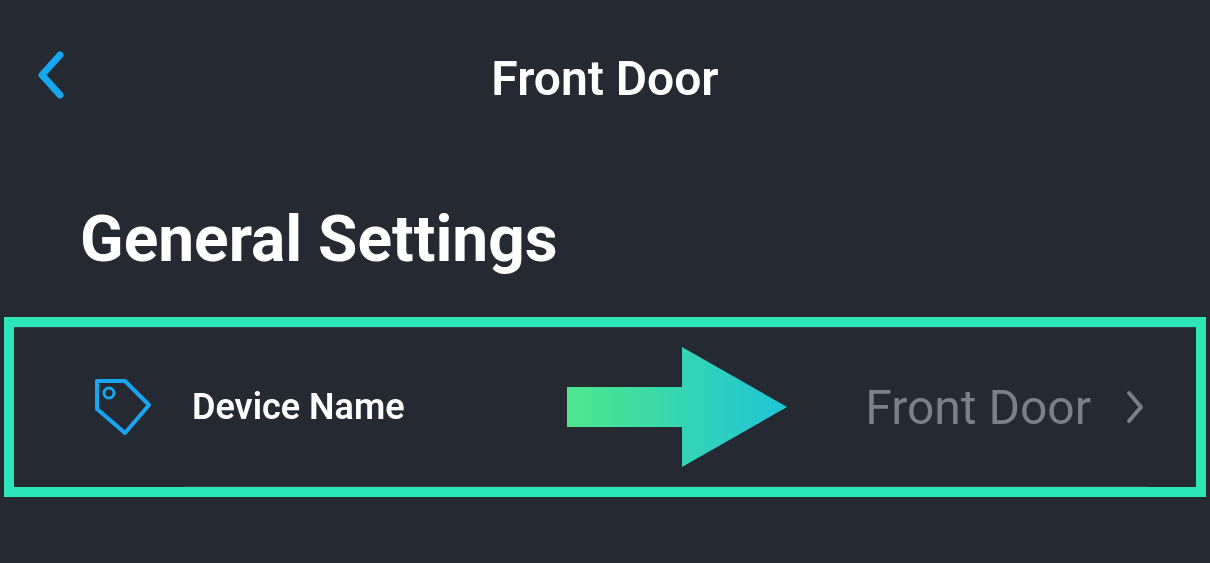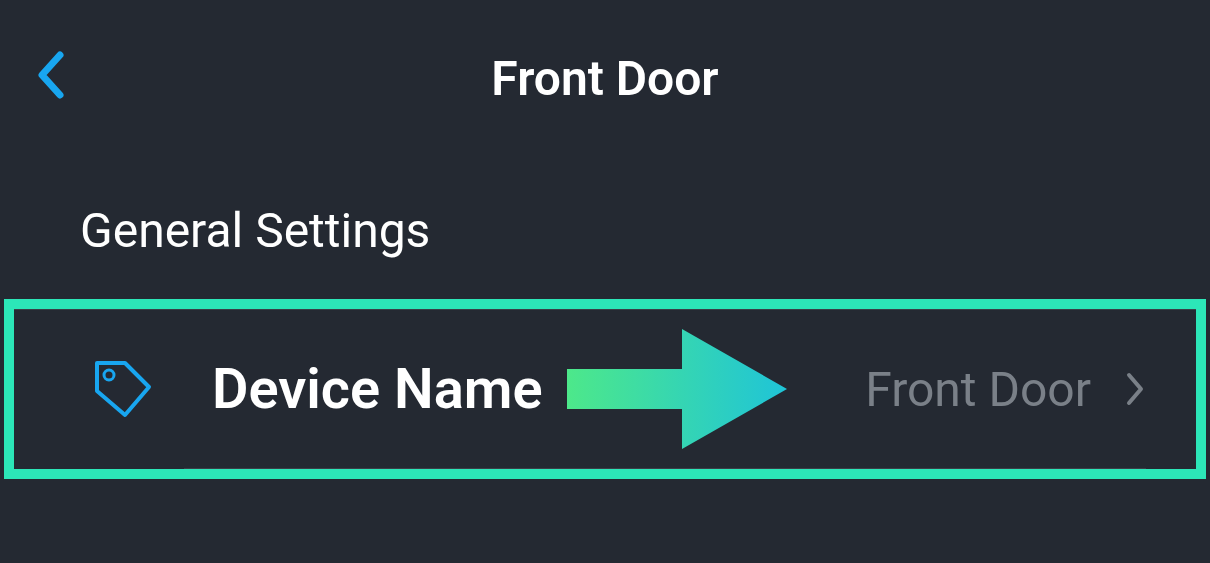--- a/index.html
+++ b/index.html
@@ -33,22 +33,22 @@
     }
     .header-title {
       width: 100%;
       text-align: center;
       font-size: 48px;
       font-weight: 600;
       color: #ffffff;
       margin-top: 15px;
     }
     .section-title {
-      font-size: 48px;
-      font-weight: 400;
+      font-size: 64px;
+      font-weight: 700;
       color: #ffffff;
       padding: 60px 80px 30px 80px;
     }
     .highlighted-row {
       border: 10px solid #2ce6b8;
       margin: 10px 4px 4px 4px;
       background: #242932;
     }
     .settings-row {
       display: flex;
@@ -57,24 +57,23 @@
       border-top: 1px solid #3a3f47;
       position: relative;
       cursor: pointer;
     }
     .row-icon {
       width: 68px;
       height: 68px;
       margin-right: 35px;
     }
     .row-label {
-      font-size: 56px;
+      font-size: 36px;
       font-weight: 600;
       color: #ffffff;
-      margin-left: 20px;
     }
     .row-value {
       font-size: 48px;
       color: #7a8088;
       margin-left: auto;
       margin-right: 35px;
     }
     .chevron-right {
       width: 20px;
       height: 34px;

